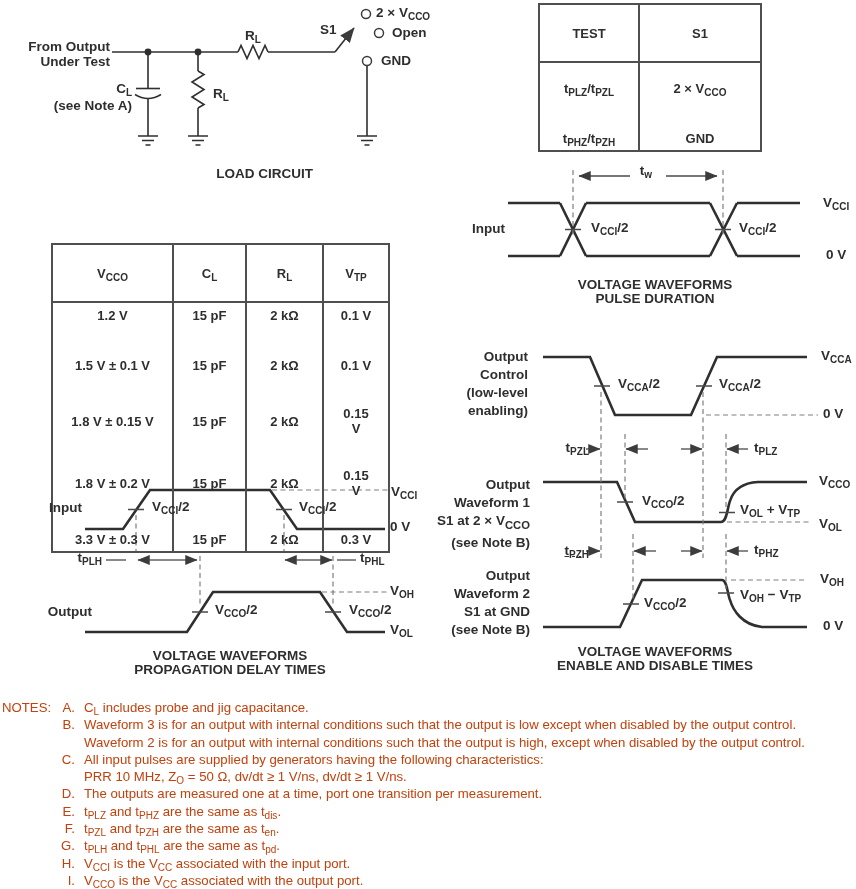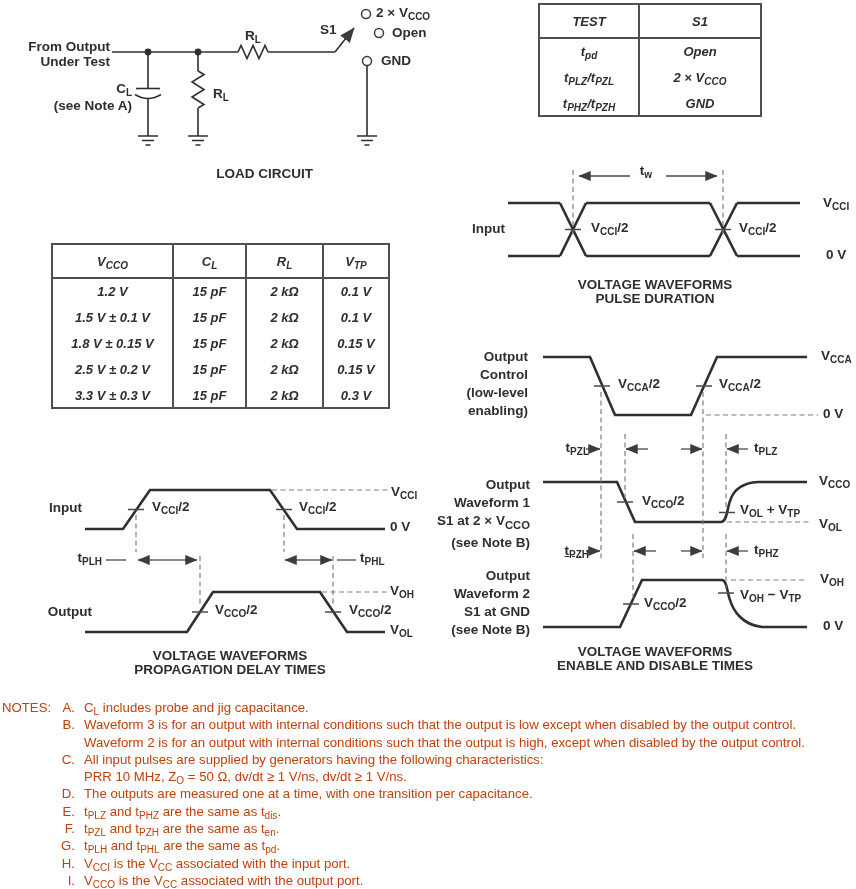--- a/index.html
+++ b/index.html
@@ -9,21 +9,21 @@
   .lbl{position:absolute;font-weight:bold;font-size:13.5px;color:#2e2e2e;
        white-space:nowrap;line-height:14px;}
   .lbl sub, .dtable sub, .notes sub{font-size:10px;vertical-align:-3px;line-height:0;}
   .ctr{text-align:center;}
   .rt{text-align:right;}
   .blk{position:absolute;font-weight:bold;font-size:13.5px;color:#2e2e2e;
        text-align:right;line-height:18px;white-space:nowrap;}
   .dtable{position:absolute;border-collapse:collapse;table-layout:fixed;
           font-weight:bold;font-size:13px;color:#2e2e2e;text-align:center;
           border:2px solid #4f4f4f;}
-  .dtable th,.dtable td{padding:4px;font-size:13px;font-style:italic;}
+  .dtable th,.dtable td{padding:16px;font-size:13px;}
   .dtable th{border-bottom:2px solid #4f4f4f;height:24px;}
   .dtable th + th,.dtable td + td{border-left:2px solid #4f4f4f;}
   .dtable td{height:18px;}
   .dtable tr.firstrow td{padding-top:3px;}
   .notes{position:absolute;left:0;top:699px;width:852px;font-size:13.2px;
          color:#c2410c;line-height:17.3px;}
   .notes-title{position:absolute;left:2px;top:0;}
   .note-item{display:flex;margin-left:56px;}
   .note-letter{width:19px;text-align:right;flex:none;margin-right:9px;}
   .note-text{flex:1;padding-right:2px;}
@@ -149,24 +149,20 @@
   <table class="dtable" style="left:538px;top:3px;width:222px;">
     <colgroup>
         <col style="width:100px">
         <col style="width:122px">
       </colgroup>
     <tbody>
         <tr>
       <th>TEST</th>
       <th>S1</th>
     </tr>
-    <tr class="firstrow">
-      <td>t<sub>pd</sub></td>
-      <td>Open</td>
-    </tr>
     <tr>
       <td>t<sub>PLZ</sub>/t<sub>PZL</sub></td>
       <td>2 × V<sub>CCO</sub></td>
     </tr>
     <tr>
       <td style="padding-bottom:3px;">t<sub>PHZ</sub>/t<sub>PZH</sub></td>
       <td style="padding-bottom:3px;">GND</td>
     </tr>
   </tbody>
     </table>
@@ -197,21 +193,21 @@
       <td>2 kΩ</td>
       <td>0.1 V</td>
     </tr>
     <tr>
       <td>1.8 V ± 0.15 V</td>
       <td>15 pF</td>
       <td>2 kΩ</td>
       <td>0.15 V</td>
     </tr>
     <tr>
-      <td>2.5 V ± 0.2 V</td>
+      <td>1.8 V ± 0.2 V</td>
       <td>15 pF</td>
       <td>2 kΩ</td>
       <td>0.15 V</td>
     </tr>
     <tr>
       <td style="padding-bottom:3px;">3.3 V ± 0.3 V</td>
       <td style="padding-bottom:3px;">15 pF</td>
       <td style="padding-bottom:3px;">2 kΩ</td>
       <td style="padding-bottom:3px;">0.3 V</td>
     </tr>
@@ -288,21 +284,21 @@
     <div class="note-item">
       <span class="note-letter">B.</span>
       <span class="note-text">Waveform 3 is for an output with internal conditions such that the output is low except when disabled by the output control. Waveform 2 is for an output with internal conditions such that the output is high, except when disabled by the output control.</span>
     </div>
     <div class="note-item">
       <span class="note-letter">C.</span>
       <span class="note-text" style="padding-right:290px;">All input pulses are supplied by generators having the following characteristics: PRR 10 MHz, Z<sub>O</sub> = 50 Ω, dv/dt ≥ 1 V/ns, dv/dt ≥ 1 V/ns.</span>
     </div>
     <div class="note-item">
       <span class="note-letter">D.</span>
-      <span class="note-text">The outputs are measured one at a time, with one transition per capacitance.</span>
+      <span class="note-text">The outputs are measured one at a time, port one transition per measurement.</span>
     </div>
     <div class="note-item">
       <span class="note-letter">E.</span>
       <span class="note-text">t<sub>PLZ</sub> and t<sub>PHZ</sub> are the same as t<sub>dis</sub>.</span>
     </div>
     <div class="note-item">
       <span class="note-letter">F.</span>
       <span class="note-text">t<sub>PZL</sub> and t<sub>PZH</sub> are the same as t<sub>en</sub>.</span>
     </div>
     <div class="note-item">

